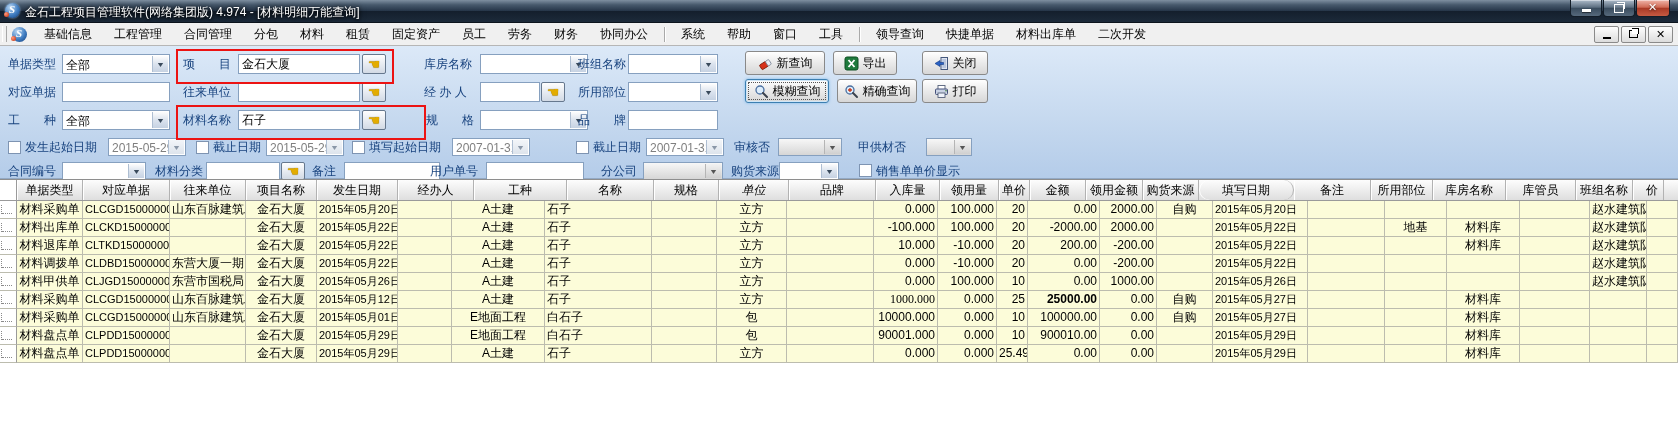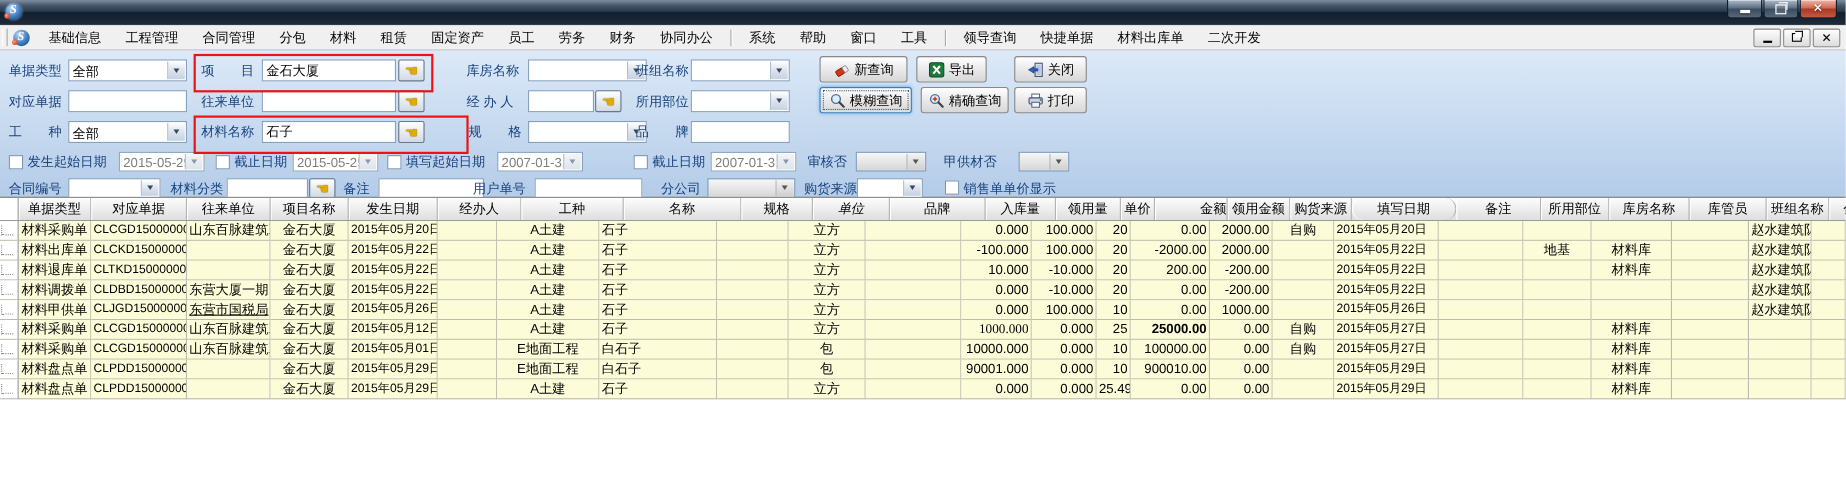--- a/index.html
+++ b/index.html
@@ -99,20 +99,21 @@
   .gc.sel i::before{content:"";position:absolute;left:-1px;top:-9px;height:9px;border-left:1px dotted #8a8a8a;}
   .al{text-align:left}.ac{text-align:center}.ar{text-align:right}
   .sm{font-size:11px;}
   .clipped{padding-left:13px;text-align:left;}
 </style>
 </head>
 <body>
 
 <div class="titlebar">
   <span class="appicon"></span>
+  <span class="wtitle">金石工程项目管理软件(网络集团版) 4.974 - [材料明细万能查询]</span>
   <div class="winbtns">
     <span class="wbtn">
         <i class="g-minim"></i>
       </span>
     <span class="wbtn">
         <i class="g-restore"></i>
       </span>
     <span class="wbtn closebtn">
         <i class="g-close"></i>
       </span>
@@ -334,28 +335,28 @@
 <div class="gridarea">
   <div class="ghead">
       <div class="gh sel" style="width: 17px;"></div>
       <div class="gh" style="width: 66px;">单据类型</div>
       <div class="gh" style="width: 87px;">对应单据</div>
       <div class="gh" style="width: 76px;">往来单位</div>
       <div class="gh" style="width: 71px;">项目名称</div>
       <div class="gh" style="width: 81px;">发生日期</div>
       <div class="gh" style="width: 76px;">经办人</div>
       <div class="gh" style="width: 93px;">工种</div>
-      <div class="gh" style="width: 107px;">名称</div>
+      <div class="gh" style="width: 87px;">名称</div>
       <div class="gh" style="width: 65px;">规格</div>
       <div class="gh" style="width: 70px; font-style: italic;">单位</div>
       <div class="gh" style="width: 87px;">品牌</div>
       <div class="gh" style="width: 64px;">入库量</div>
       <div class="gh" style="width: 59px;">领用量</div>
       <div class="gh" style="width: 31px;">单价</div>
-      <div class="gh" style="width: 66px; text-align: right;">金额</div>
+      <div class="gh" style="width: 56px;">金额</div>
       <div class="gh" style="width: 57px;">领用金额</div>
       <div class="gh" style="width: 56px;">购货来源</div>
       <div class="gh" style="width: 95px; border-radius: 10px;">填写日期</div>
       <div class="gh" style="width: 77px;">备注</div>
       <div class="gh" style="width: 62px;">所用部位</div>
       <div class="gh" style="width: 73px;">库房名称</div>
       <div class="gh" style="width: 70px;">库管员</div>
       <div class="gh" style="width: 57px;">班组名称</div>
       <div class="gh clipped" style="width: 31px;">价</div>
     </div>
@@ -475,21 +476,21 @@
         <div class="gc ac" style="width: 70px;"></div>
         <div class="gc al" style="width: 57px;">赵水建筑队</div>
         <div class="gc al" style="width: 31px;"></div>
       </div>
       <div class="grow">
         <div class="gc sel" style="width: 17px;">
           <i></i>
         </div>
         <div class="gc ac" style="width: 66px;">材料甲供单</div>
         <div class="gc al sm" style="width: 87px;">CLJGD150000001</div>
-        <div class="gc al" style="width: 76px; text-decoration: underline;">东营市国税局</div>
+        <div class="gc al" style="width: 76px;">东营市国税局</div>
         <div class="gc ac" style="width: 71px;">金石大厦</div>
         <div class="gc al sm" style="width: 81px;">2015年05月26日</div>
         <div class="gc ac" style="width: 54px;"></div>
         <div class="gc ac" style="width: 93px;">A土建</div>
         <div class="gc al" style="width: 107px;">石子</div>
         <div class="gc al" style="width: 65px;"></div>
         <div class="gc ac" style="width: 70px;">立方</div>
         <div class="gc ac" style="width: 87px;"></div>
         <div class="gc ar" style="width: 64px;">0.000</div>
         <div class="gc ar" style="width: 59px;">100.000</div>

